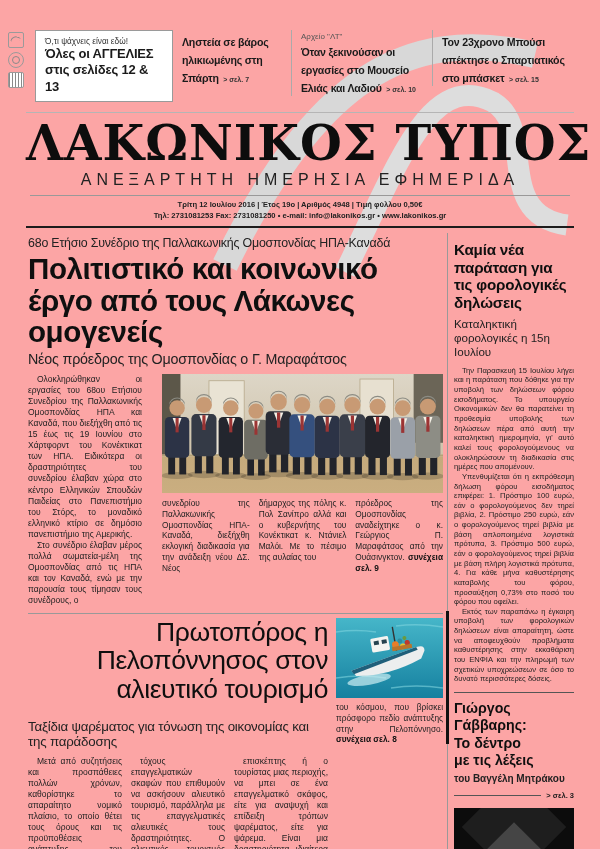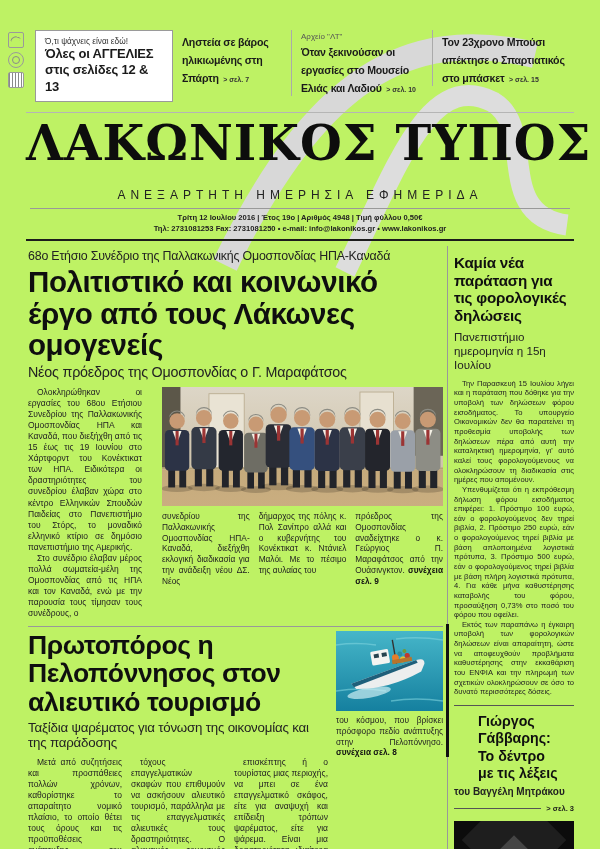--- a/index.html
+++ b/index.html
@@ -1,16 +1,16 @@
 <!DOCTYPE html>
 <html lang="el"><head>
 <meta charset="utf-8">
 <style>
   html,body{margin:0;padding:0;background:#888;}
-  .page{position:relative;width:600px;height:849px;margin:0 auto;background:#bef264;
+  .page{position:relative;width:600px;height:849px;margin:0 auto;background:#fca5a5;
         font-family:"Liberation Sans",sans-serif;color:#1a1a1a;overflow:hidden;}
   .layer{position:relative;z-index:1;}
   .watermark{position:absolute;top:10px;right:5px;width:400px;height:270px;z-index:0;}
 
   
   .topbar{display:flex;align-items:flex-start;gap:9px;padding:30px 26px 10px 8px;}
   .stamps{display:flex;flex-direction:column;gap:4px;width:18px;flex:none;padding-top:2px;}
   .stamp{width:14px;height:14px;border:1px solid #9a9a9a;border-radius:2px;position:relative;}
   .stamp.circle{border-radius:50%;}
   .stamp.bars{background:repeating-linear-gradient(90deg,#8a8a8a 0 1px,#fff 1px 3px);}
@@ -27,21 +27,21 @@
   .t3{flex:1;}
   .teaser-kicker{font-size:8px;color:#555;margin-bottom:1px;}
   .teaser-title{display:inline;font-size:10.6px;font-weight:bold;line-height:1.22;letter-spacing:-0.2px;}
   .pref{font-size:7px;font-weight:bold;color:#333;white-space:nowrap;}
   .topbar-rule{border-top:1px solid #b5b5b5;margin:0 26px;}
 
   
   .masthead{text-align:center;padding:6px 26px 0;}
   .mast-title{font-family:"DejaVu Serif","Liberation Serif",serif;font-weight:bold;
       font-size:48px;line-height:1.02;letter-spacing:1px;white-space:nowrap;color:#0d0d0d;}
-  .mast-tagline{font-size:12px;letter-spacing:5px;color:#222;margin-top:20px;}
+  .mast-tagline{font-size:16px;letter-spacing:5px;color:#222;margin-top:3px;}
   .dateline-wrap{border-top:1px solid #999;margin:6px 4px 0;padding:3px 0 4px;text-align:center;}
   .dateline{font-size:7.6px;font-weight:bold;color:#222;line-height:1.55;}
   .thick-rule{border-top:2px solid #1c1c1c;margin:0 26px;}
 
   
   .main{display:grid;grid-template-columns:1fr 9px 122px;padding:5px 26px 0 28px;}
   .v-divider{width:1px;background:#999;justify-self:center;position:relative;}
   .v-divider::after{content:"";position:absolute;left:-1.5px;top:378px;width:3.5px;height:133px;background:#111;}
 
   
@@ -52,32 +52,32 @@
   .bodytxt{font-size:8.5px;line-height:1.3;text-align:justify;color:#222;}
   .bodytxt p{margin:0;text-indent:9px;}
   .photo-frame{width:100%;display:block;}
   .caption-row{display:grid;grid-template-columns:repeat(3,1fr);gap:9px;margin-top:5px;}
   .cap{font-size:8.3px;line-height:1.3;text-align:justify;color:#222;}
   .cont{font-weight:bold;color:#111;}
 
   
   .art2{border-top:1px solid #999;margin-top:7px;padding-top:4px;}
   .art2-grid{display:grid;grid-template-columns:1fr 107px;gap:8px;}
-  .h2{font-size:26.5px;font-weight:bold;line-height:1.07;letter-spacing:-0.4px;margin:0 0 4px;color:#0f0f0f;}
+  .h2{font-size:26.5px;font-weight:normal;line-height:1.07;letter-spacing:-0.4px;margin:0 0 16px;color:#0f0f0f;text-align:right;}
   .subhead2{font-size:13.3px;color:#222;margin:0 0 7px;letter-spacing:-0.2px;}
   .art2-cols{display:grid;grid-template-columns:repeat(3,1fr);gap:9px;}
   .seacap{font-size:8.3px;line-height:1.3;text-align:justify;margin-top:4px;color:#222;}
 
   
   .sidebar{padding:8px 0 0 2px;}
   .sb-headline{font-size:15.2px;font-weight:bold;line-height:1.15;letter-spacing:-0.2px;color:#0f0f0f;}
   .sb-subhead{font-size:11.6px;line-height:1.2;color:#222;margin:6px 0 7px;}
   .sb-body p{font-size:7.6px;line-height:1.27;text-align:justify;margin:0;text-indent:8px;color:#222;}
   .sb-rule{border-top:1px solid #555;margin:8px 0 7px;}
-  .sb-teaser-title{font-size:14.2px;font-weight:bold;line-height:1.22;white-space:pre-line;color:#0f0f0f;margin-left:24px;}
+  .sb-teaser-title{font-size:14.2px;font-weight:bold;line-height:1.22;white-space:pre-line;color:#0f0f0f;}
   .sb-author{font-size:10px;font-weight:bold;color:#222;margin-top:4px;}
   .sb-pageref{display:flex;align-items:center;gap:5px;margin-top:7px;}
   .sb-pageref .line{flex:1;border-top:1px solid #555;}
   .sb-pageref .txt{font-size:7.5px;font-weight:bold;}
 
   .black-ad{position:relative;margin-top:8px;height:113px;background:#0c0c0c;overflow:hidden;}
   .dia{position:absolute;left:50%;transform:translateX(-50%) rotate(45deg);}
   .d1{width:74px;height:74px;top:-18px;background:#1e1e1e;}
   .d2{width:60px;height:60px;top:28px;background:#2d2d2d;}
   .d3{width:38px;height:38px;top:22px;background:#454545;}
@@ -243,25 +243,25 @@
           </div>
         </article>
 
       </div>
 
       <div class="v-divider"></div>
 
       <aside class="sidebar">
         <article>
           <div class="sb-headline">Καμία νέα παράταση για τις φορολογικές δηλώσεις</div>
-          <div class="sb-subhead">Πανεπιστήμιο ημερομηνία η 15η Ιουλίου</div>
+          <div class="sb-subhead">Καταληκτική φορολογικές η 15η Ιουλίου</div>
           <div class="sb-body">
             <p>Την Παρασκευή 15 Ιουλίου λήγει και η παράταση που δόθηκε για την υποβολή των δηλώσεων φόρου εισοδήματος. Το υπουργείο Οικονομικών δεν θα παρατείνει τη προθεσμία υποβολής των δηλώσεων πέρα από αυτή την καταληκτική ημερομηνία, γι' αυτό καλεί τους φορολογούμενους να ολοκληρώσουν τη διαδικασία στις ημέρες που απομένουν.</p>
             <p>Υπενθυμίζεται ότι η εκπρόθεσμη δήλωση φόρου εισοδήματος επιφέρει: 1. Πρόστιμο 100 ευρώ, εάν ο φορολογούμενος δεν τηρεί βιβλία, 2. Πρόστιμο 250 ευρώ, εάν ο φορολογούμενος τηρεί βιβλία με βάση απλοποιημένα λογιστικά πρότυπα, 3. Πρόστιμο 500 ευρώ, εάν ο φορολογούμενος τηρεί βιβλία με βάση πλήρη λογιστικά πρότυπα, 4. Για κάθε μήνα καθυστέρησης καταβολής του φόρου, προσαύξηση 0,73% στο ποσό του φόρου που οφείλει.</p>
-            <p>Εκτός των παραπάνω η έγκαιρη υποβολή των φορολογικών δηλώσεων είναι απαραίτητη, ώστε να αποφευχθούν προβλήματα καθυστέρησης στην εκκαθάριση του ΕΝΦΙΑ και την πληρωμή των σχετικών ολοκληρώσουν σε όσο το δυνατό περισσότερες δόσεις.</p>
+            <p>Εκτός των παραπάνω η έγκαιρη υποβολή των φορολογικών δηλώσεων είναι απαραίτητη, ώστε να αποφευχθούν προβλήματα καθυστέρησης στην εκκαθάριση του ΕΝΦΙΑ και την πληρωμή των σχετικών υποχρεώσεων σε όσο το δυνατό περισσότερες δόσεις.</p>
           </div>
         </article>
 
         <div class="sb-rule"></div>
 
         <section>
           <div class="sb-teaser-title">Γιώργος Γάββαρης:
 Το δέντρο
 με τις λέξεις</div>
           <div class="sb-author">του Βαγγέλη Μητράκου</div>

